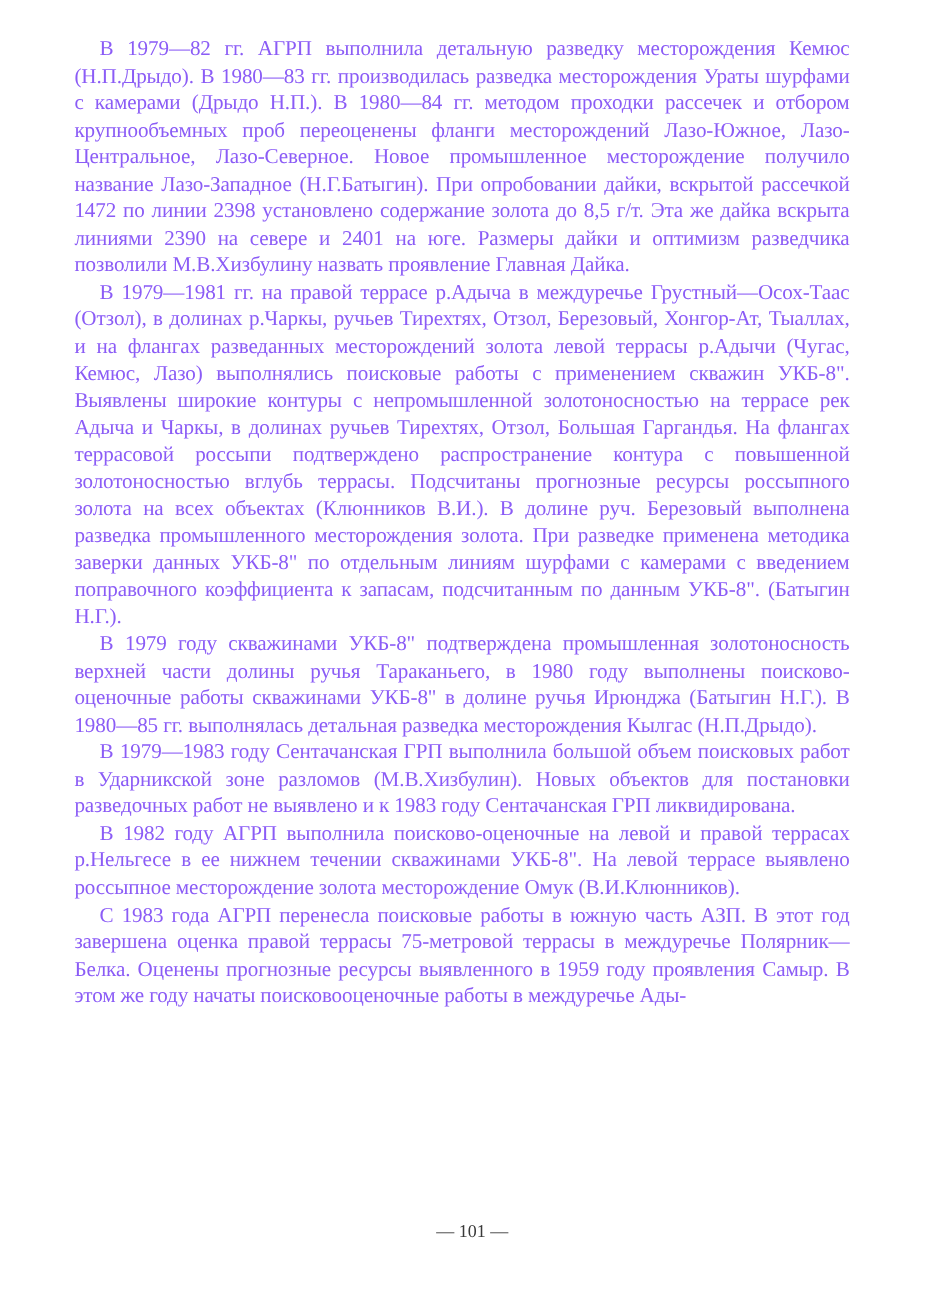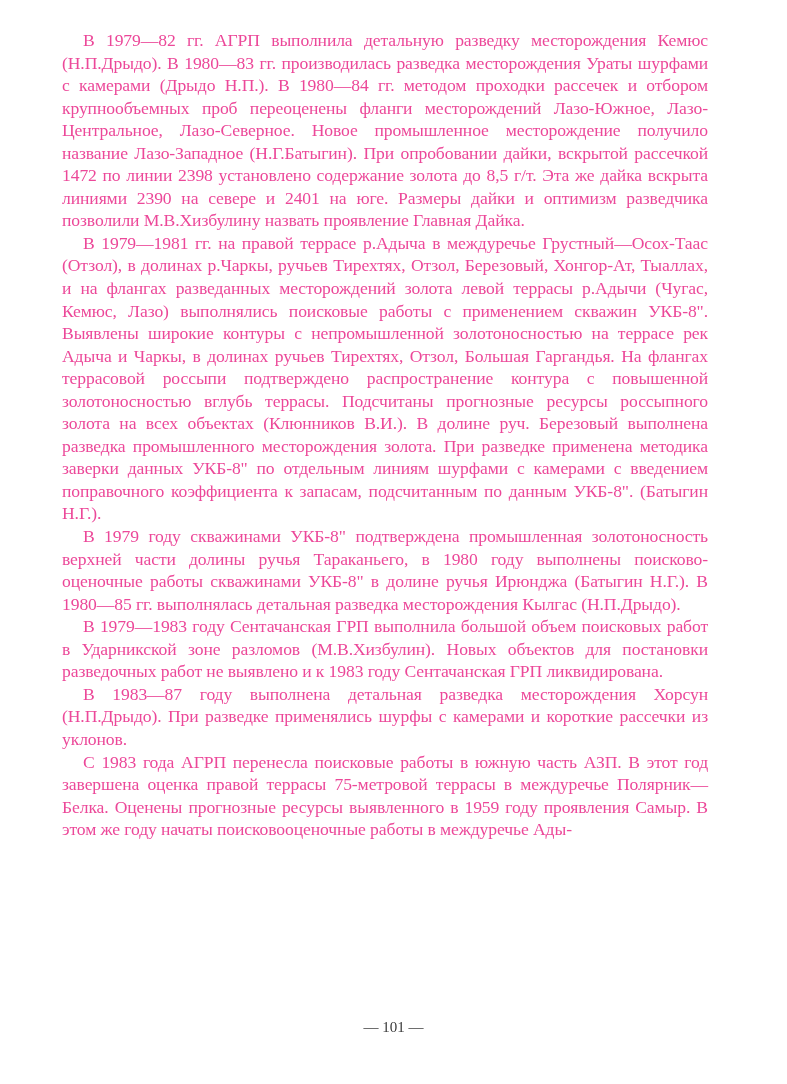--- a/index.html
+++ b/index.html
@@ -14,21 +14,21 @@
       overflow: hidden;
     }
     .page {
       position: absolute;
       left: 62px;
       top: 29px;
       width: 646px;
       font-family: "Liberation Serif", "DejaVu Serif", serif;
       font-size: 17.6px;
       line-height: 22.55px;
-      color: #ec4899;
+      color: #8b5cf6;
       letter-spacing: -0.1px;
     }
     .para {
       margin: 0;
       text-indent: 21px;
       text-align: justify;
       hyphens: manual;
     }
     .page-number {
       position: absolute;
@@ -42,17 +42,17 @@
     }
   </style>
 </head>
 <body>
 
 <div class="page">
   <p class="para">В 1979—82 гг. АГРП выполнила детальную разведку месторождения Кемюс (Н.П.Дрыдо). В 1980—83 гг. производилась разведка месторождения Ураты шурфами с камерами (Дрыдо Н.П.). В 1980—84 гг. методом проходки рассечек и отбором крупнообъемных проб переоценены фланги месторождений Лазо-Южное, Лазо-Центральное, Лазо-Северное. Новое промышленное месторождение получило название Лазо-Западное (Н.Г.Батыгин). При опробовании дайки, вскрытой рассечкой 1472 по линии 2398 установлено содержание золота до 8,5 г/т. Эта же дайка вскрыта линиями 2390 на севере и 2401 на юге. Размеры дайки и оптимизм разведчика позволили М.В.Хизбулину назвать проявление Главная Дайка.</p>
   <p class="para">В 1979—1981 гг. на правой террасе р.Адыча в междуречье Грустный—Осох-Таас (Отзол), в долинах р.Чаркы, ручьев Тирехтях, Отзол, Березовый, Хонгор-Ат, Тыаллах, и на флангах разведанных месторождений золота левой террасы р.Адычи (Чугас, Кемюс, Лазо) выполнялись поисковые работы с применением скважин УКБ-8". Выявлены широкие контуры с непромышленной золотоносностью на террасе рек Адыча и Чаркы, в долинах ручьев Тирехтях, Отзол, Большая Гаргандья. На флангах террасовой россыпи подтверждено распространение контура с повышенной золотоносностью вглубь террасы. Подсчитаны прогнозные ресурсы россыпного золота на всех объектах (Клюнников В.И.). В долине руч. Березовый выполнена разведка промышленного месторождения золота. При разведке применена методика заверки данных УКБ-8" по отдельным линиям шурфами с камерами с введением поправочного коэффициента к запасам, подсчитанным по данным УКБ-8". (Батыгин Н.Г.).</p>
   <p class="para">В 1979 году скважинами УКБ-8" подтверждена промышленная золотоносность верхней части долины ручья Тараканьего, в 1980 году выполнены поисково-оценочные работы скважинами УКБ-8" в долине ручья Ирюнджа (Батыгин Н.Г.). В 1980—85 гг. выполнялась детальная разведка месторождения Кылгас (Н.П.Дрыдо).</p>
   <p class="para">В 1979—1983 году Сентачанская ГРП выполнила большой объем поисковых работ в Ударникской зоне разломов (М.В.Хизбулин). Новых объектов для постановки разведочных работ не выявлено и к 1983 году Сентачанская ГРП ликвидирована.</p>
-  <p class="para">В 1983—87 году выполнена детальная разведка месторождения Хорсун (Н.П.Дрыдо). При разведке применялись шурфы с камерами и короткие рассечки из уклонов.</p>
+  <p class="para">В 1982 году АГРП выполнила поисково-оценочные на левой и правой террасах р.Нельгесе в ее нижнем течении скважинами УКБ-8". На левой террасе выявлено россыпное месторождение золота месторождение Омук (В.И.Клюнников).</p>
   <p class="para">С 1983 года АГРП перенесла поисковые работы в южную часть АЗП. В этот год завершена оценка правой террасы 75-метровой террасы в междуречье Полярник—Белка. Оценены прогнозные ресурсы выявленного в 1959 году проявления Самыр. В этом же году начаты поисковооценочные работы в междуречье Ады-</p>
 </div>
 
 <div class="page-number">— 101 —</div>
 
 </body></html>

